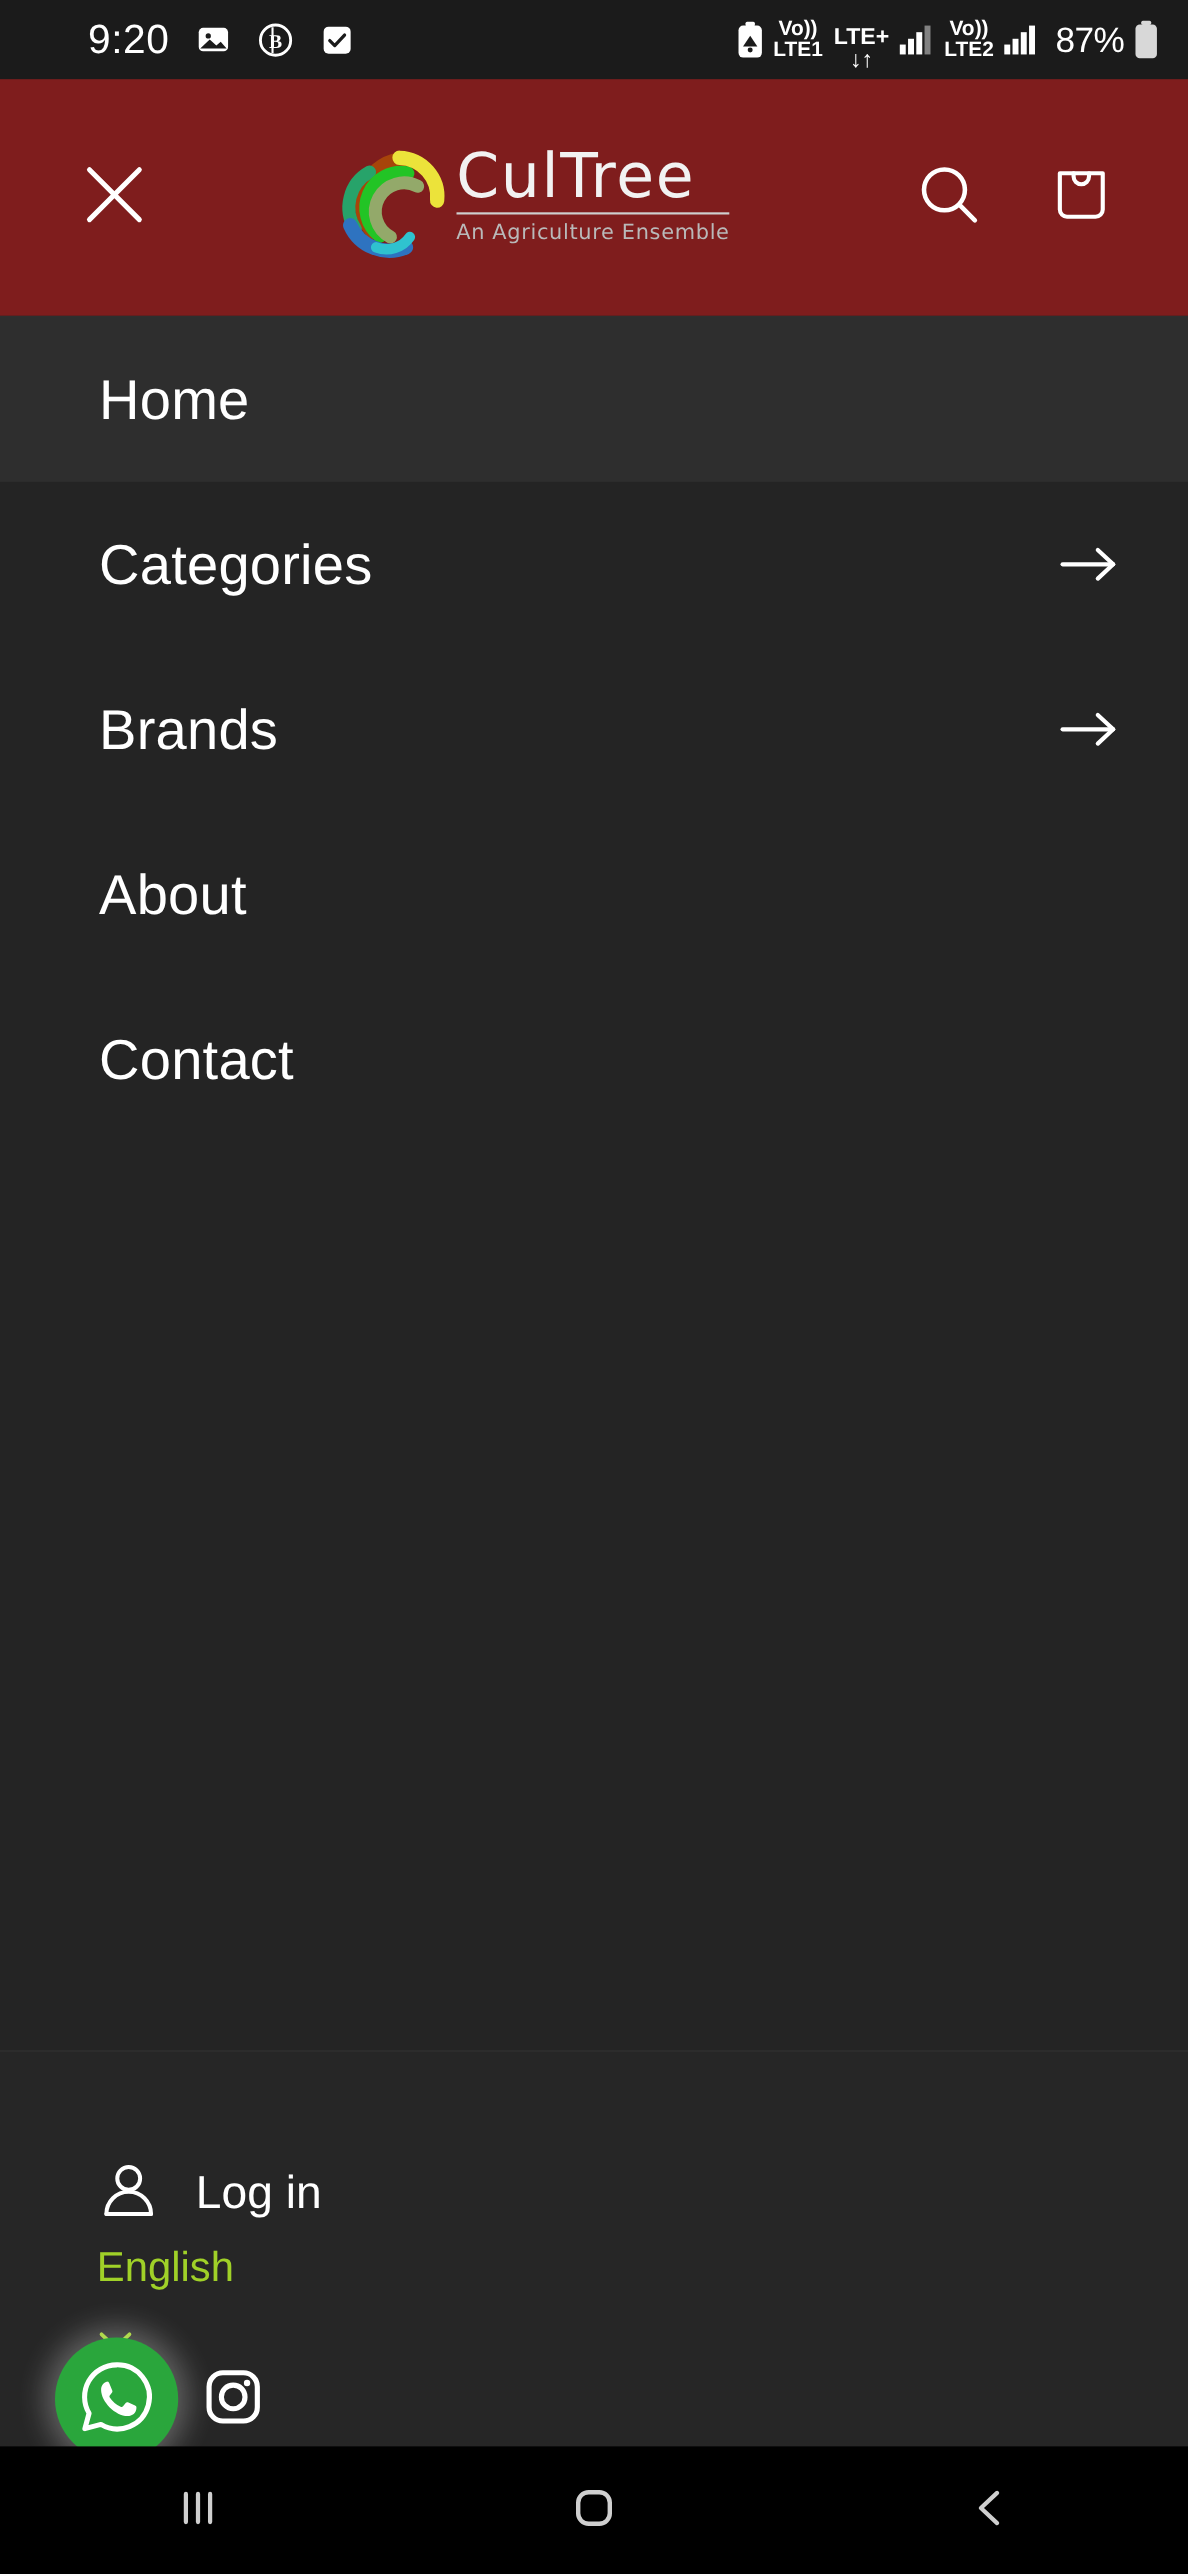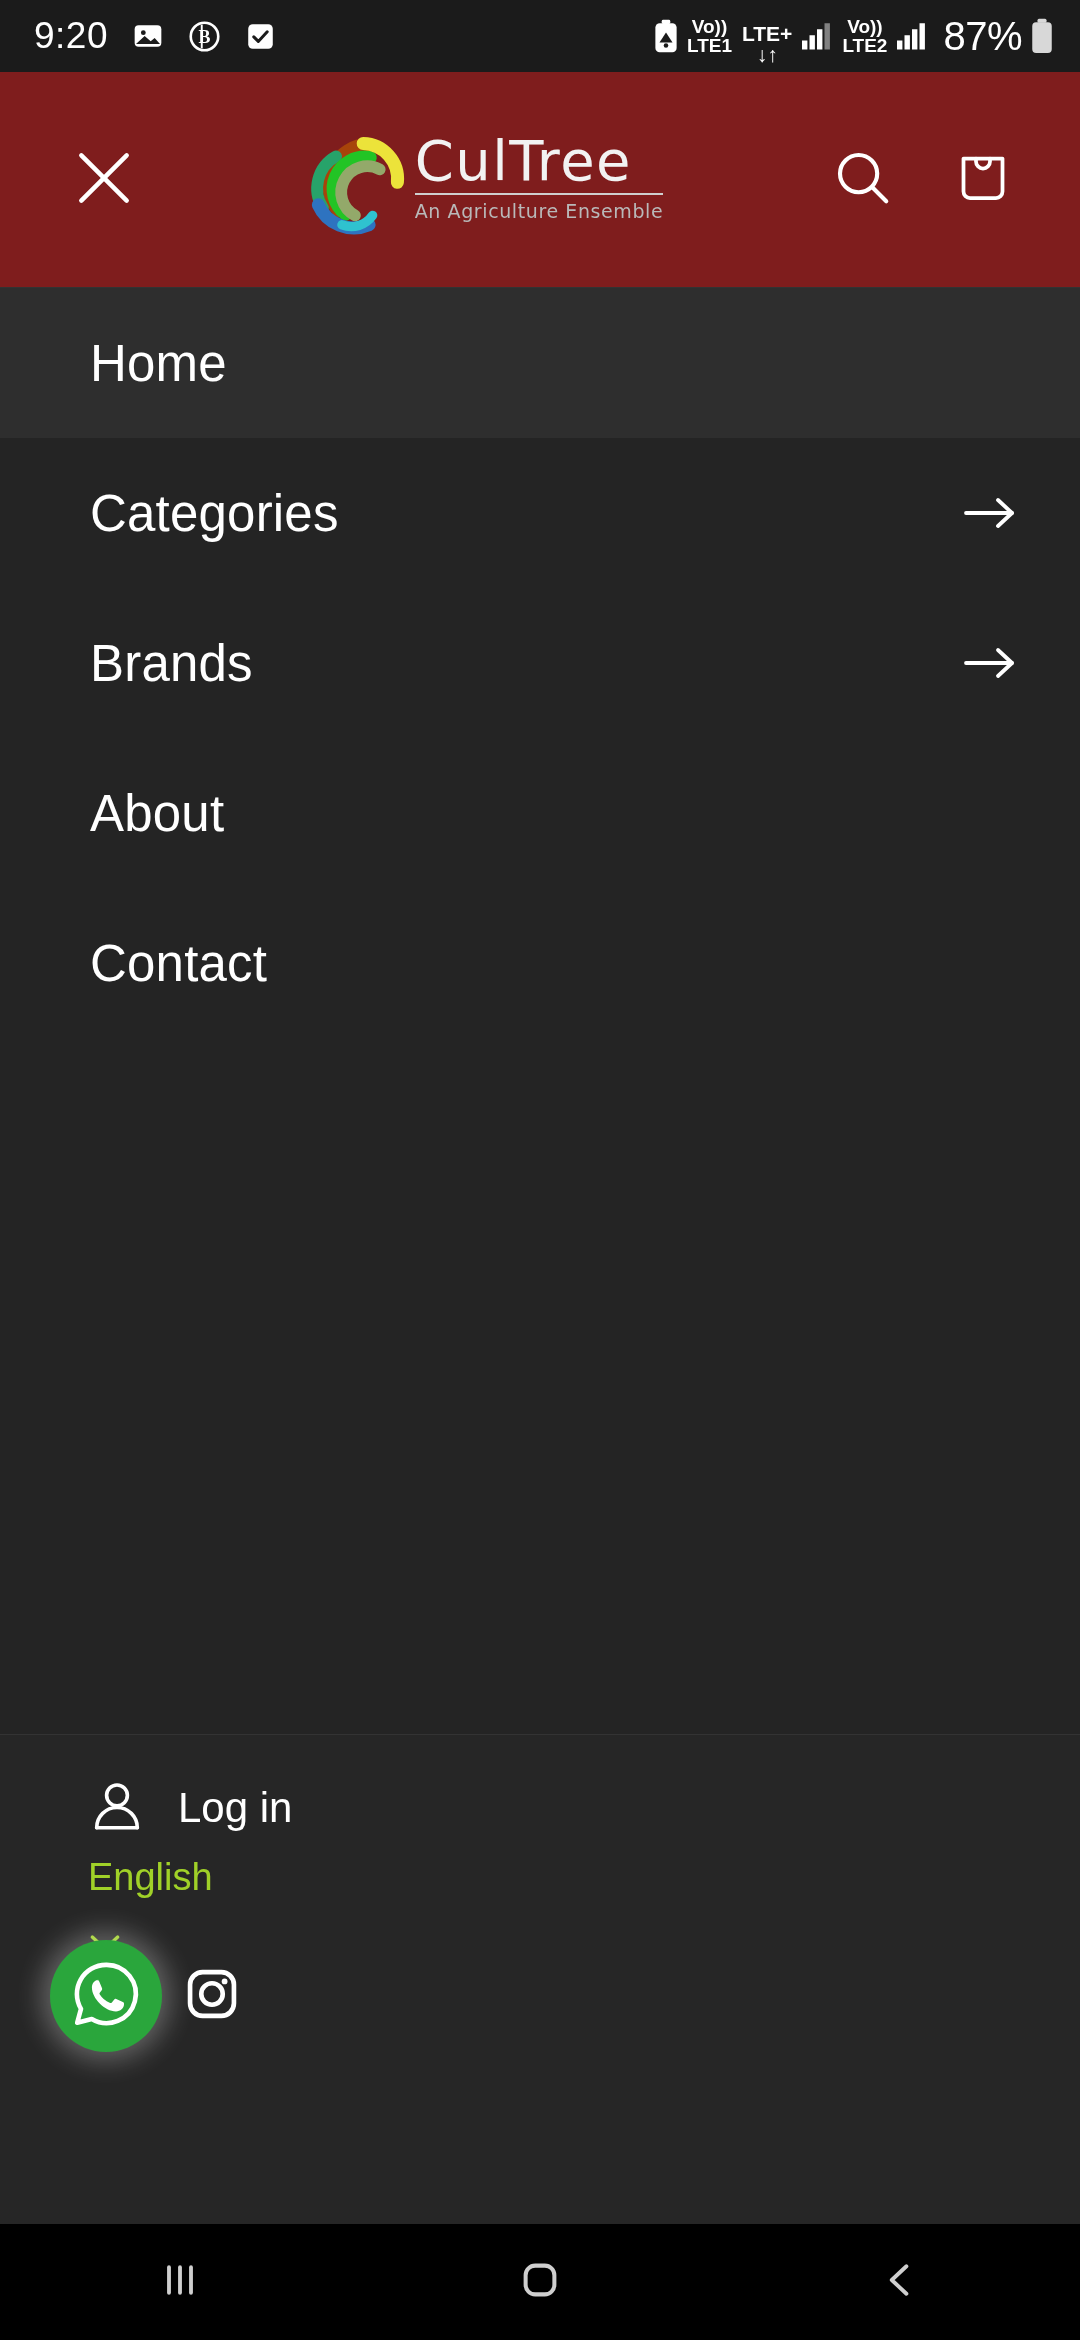--- a/index.html
+++ b/index.html
@@ -22,21 +22,21 @@
   
   .statusbar {
     height: 72px;
     background: #1b1b1b;
     display: flex;
     align-items: center;
     justify-content: space-between;
     padding: 0 26px 0 34px;
     flex: 0 0 auto;
   }
-  .sb-left { display: flex; align-items: center; gap: 24px; }
+  .sb-left { display: flex; align-items: center; gap: 24px; margin-left: 46px; }
   .sb-clock {
     color: #ffffff;
     font-size: 37px;
     letter-spacing: 0.5px;
     font-family: "Liberation Sans", sans-serif;
   }
   .sb-icon { display: inline-flex; align-items: center; justify-content: center; }
   .sb-right { display: flex; align-items: center; gap: 8px; }
   .vo-block {
     display: flex;
@@ -53,21 +53,21 @@
     align-items: center;
     line-height: 1.0;
     color: #fff;
     margin-left: 2px;
     margin-top: 16px;
   }
   .lte-block .t1 { font-size: 21px; font-weight: bold; }
   .lte-block .t2 { font-size: 21px; font-weight: bold; }
   .sb-battery-text {
     color: #fff;
-    font-size: 40px;
+    font-size: 32px;
     margin-left: 6px;
     letter-spacing: -0.5px;
   }
 
   
   .header {
     height: 215px;
     background: #7f1d1d;
     display: flex;
     align-items: center;
@@ -153,22 +153,22 @@
     font-family: "Liberation Sans", sans-serif;
   }
   .menu-arrow { width: 56px; height: 40px; flex: 0 0 auto; }
   .menu-spacer { flex: 1 1 auto; }
 
   
   .footer {
     flex: 0 0 auto;
     background: #262626;
     border-top: 1px solid #333;
-    padding: 25px 0 0 0;
-    height: 490px;
+    padding: 80px 0 0 0;
+    height: 360px;
   }
   .login-row {
     display: flex;
     align-items: center;
     gap: 32px;
     padding-left: 88px;
     height: 96px;
   }
   .login-label {
     color: #ffffff;

